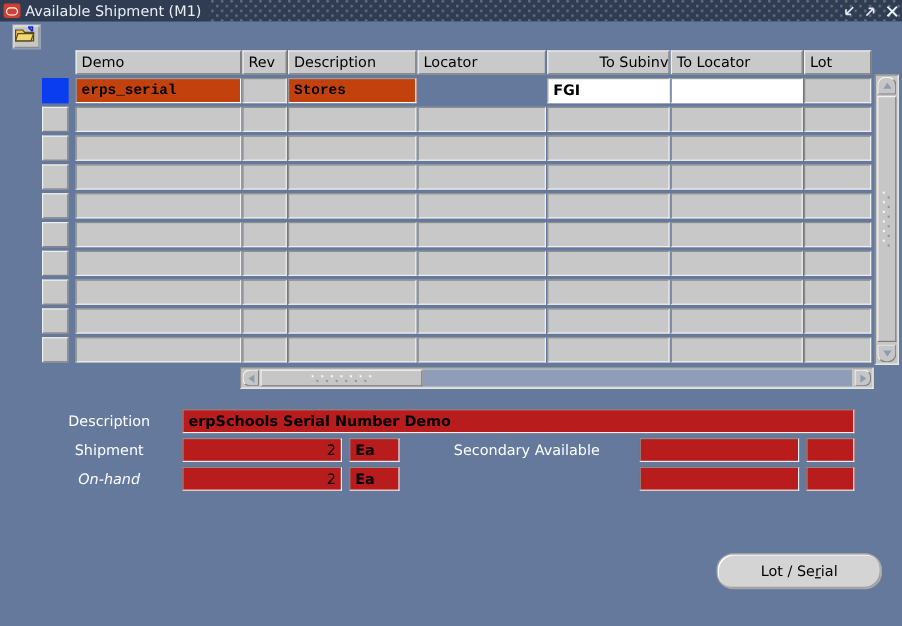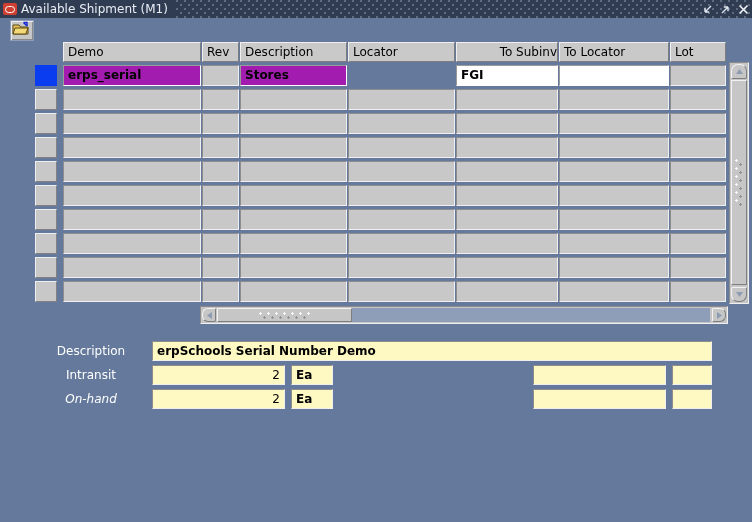--- a/index.html
+++ b/index.html
@@ -66,21 +66,21 @@
   }
   .selcell.sel{background:#0a3cf0;border-color:#0a3cf0;}
   .cell{
     position:absolute;top:1px;height:21px;
     background:#c8c8c8;
     border:1px solid;border-color:#8d8d8d #efefef #efefef #8d8d8d;
     box-sizing:border-box;
     font-size:12px;line-height:19px;padding-left:4px;
     color:#000;white-space:nowrap;overflow:hidden;cursor:text;
   }
-  .cell.active{background:#a21caf;font-weight:bold;border-color:#9a9a9a #ffffff #ffffff #9a9a9a;}
+  .cell.active{background:#c2410c;font-weight:bold;border-color:#9a9a9a #ffffff #ffffff #9a9a9a;font-family:Liberation Mono, monospace;}
   .cell.white{background:#ffffff;font-weight:bold;border-color:#9a9a9a #ffffff #ffffff #9a9a9a;}
 
   
   .vscroll{position:absolute;left:729px;top:62px;width:20px;height:242px;background:#c6c6c6;
            border:1px solid;border-color:#8b8b8b #efefef #efefef #8b8b8b;box-sizing:border-box;}
   .vbtn{position:absolute;left:1px;width:16px;height:15px;background:#c6c6c6;
         border:1px solid;border-color:#f2f2f2 #7e7e7e #7e7e7e #f2f2f2;box-sizing:border-box;
         display:flex;align-items:center;justify-content:center;cursor:pointer;border-radius:7px 7px 2px 2px;}
   .vbtn.down{border-radius:2px 2px 7px 7px;}
   .vthumb{position:absolute;left:1px;top:17px;width:16px;height:205px;background:#c6c6c6;
@@ -99,21 +99,21 @@
           border:1px solid;border-color:#f2f2f2 #7e7e7e #7e7e7e #f2f2f2;box-sizing:border-box;cursor:pointer;}
   .grip-h{position:absolute;top:3px;left:50%;margin-left:-26px;width:52px;height:8px;
      background-image:radial-gradient(circle at 1.5px 1.5px,#fafafa 1px,transparent 1.2px),
                       radial-gradient(circle at 5.5px 5.5px,#949494 1px,transparent 1.2px);
      background-size:8px 8px,8px 8px;}
   .hscroll-empty{position:absolute;left:151px;top:1px;right:17px;height:14px;background:#8f9eb8;}
 
   
   .flabel{position:absolute;color:#ffffff;font-size:12px;text-align:center;white-space:nowrap;}
   .fld{
-    position:absolute;background:#fef9c3;
+    position:absolute;background:#b91c1c;
     border:1px solid;border-color:#8d8d8d #efefef #efefef #8d8d8d;box-sizing:border-box;
     font-size:12px;color:#000;line-height:18px;padding:0 4px;white-space:nowrap;overflow:hidden;cursor:text;
   }
   .fld.bold{font-weight:bold;}
   .fld.num{text-align:right;}
 
   .lotbtn{
     position:absolute;left:597px;top:461px;width:136px;height:28px;
     background:#d4d4d4;border:1px solid #a6a6a6;border-radius:14px;
     box-shadow:inset 1px 1px 0 #ffffff, inset -1px -1px 0 #a0a0a0;
@@ -305,28 +305,34 @@
     <div class="hbtn right" style="right:1px">
       <svg width="7" height="9" viewBox="0 0 7 9">
           <path d="M6 4.5 L1 1 L1 8 Z" fill="#8e9cb2"></path>
         </svg>
     </div>
   </div>
 
   <div class="flabel" style="left:40px;top:344px;width:102px;">Description</div>
   <div class="fld bold" style="left:152px;top:341px;width:560px;height:20px;">erpSchools Serial Number Demo</div>
 
-  <div class="flabel" style="left:40px;top:368px;width:102px;">Intransit</div>
+  <div class="flabel" style="left:40px;top:368px;width:102px;">Shipment</div>
   <div class="fld num" style="left:152px;top:365px;width:133px;height:20px;">2</div>
   <div class="fld bold" style="left:291px;top:365px;width:42px;height:20px;">Ea</div>
 
   <div class="flabel" style="left:40px;top:392px;width:102px;font-style:italic;">On-hand</div>
   <div class="fld num" style="left:152px;top:389px;width:133px;height:20px;">2</div>
   <div class="fld bold" style="left:291px;top:389px;width:42px;height:20px;">Ea</div>
 
+  <div class="flabel" style="left:355px;top:368px;width:168px;">Secondary Available</div>
   <div class="fld num" style="left:533px;top:365px;width:133px;height:20px;"></div>
   <div class="fld" style="left:672px;top:365px;width:40px;height:20px;"></div>
 
   <div class="fld num" style="left:533px;top:389px;width:133px;height:20px;"></div>
   <div class="fld" style="left:672px;top:389px;width:40px;height:20px;"></div>
 
+  <div class="lotbtn">
+    <span>Lot / Se</span>
+      <span class="mn">r</span>
+      <span>ial</span>
+  </div>
 
 </div>
 
 </body></html>

